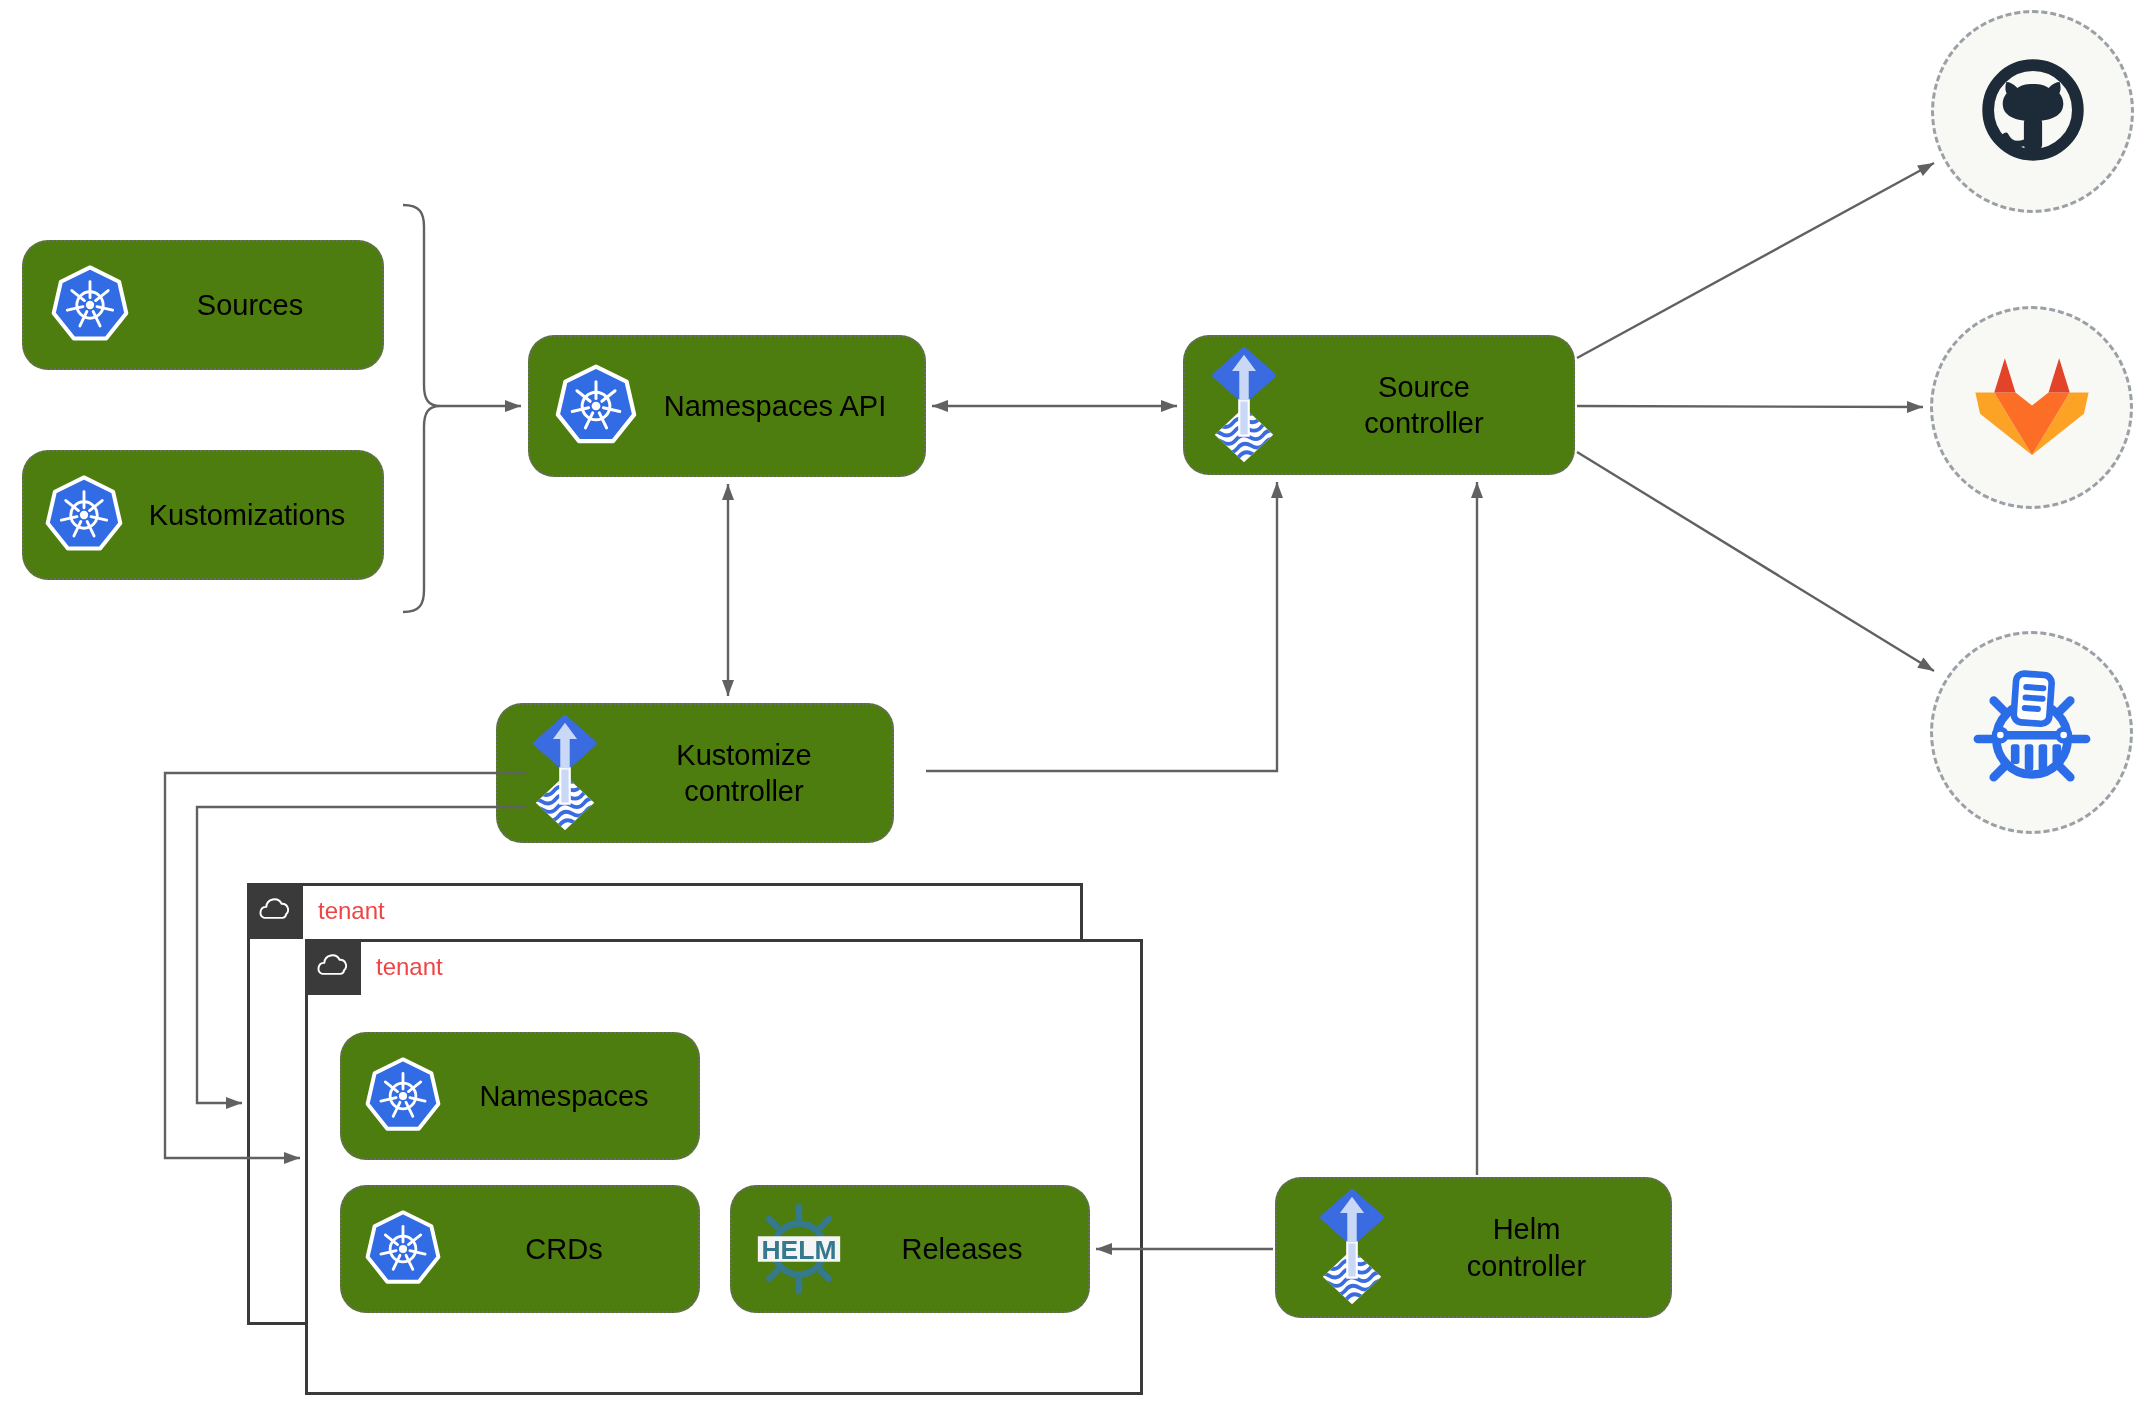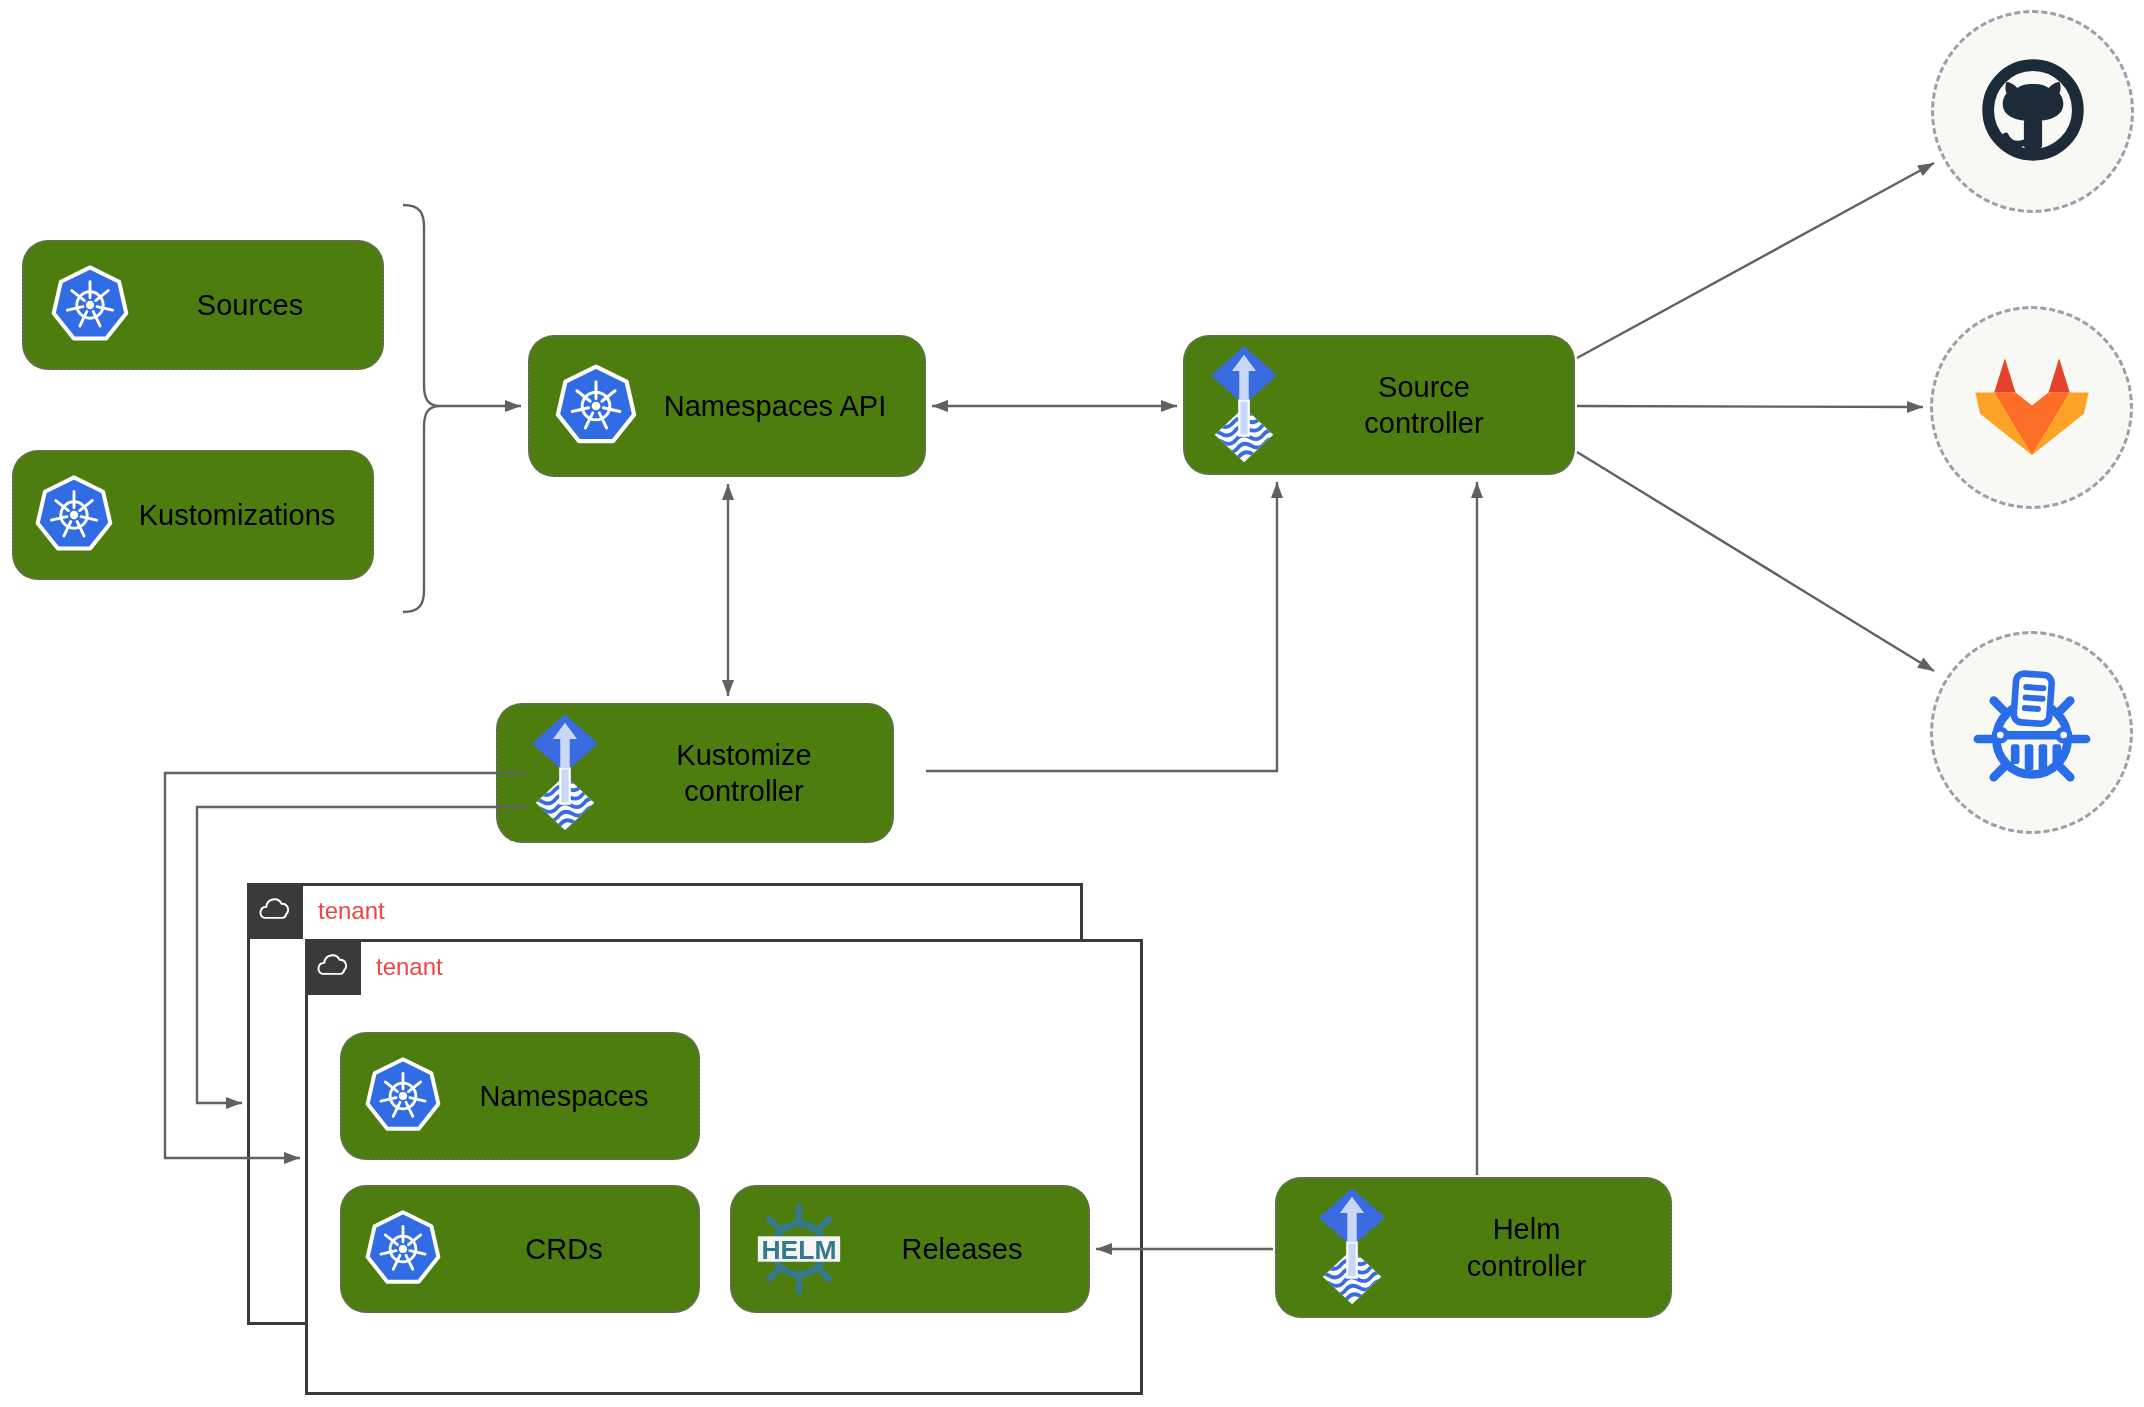--- a/index.html
+++ b/index.html
@@ -141,21 +141,21 @@
 
   <div class="node" style="left:22px;top:240px;width:362px;height:130px;">
     <span class="icon" style="margin-left:26px;">
       <svg width="80" height="80">
           <use href="#k8s-sym"></use>
         </svg>
     </span>
     <span class="label">Sources</span>
   </div>
 
-  <div class="node" style="left:12px;top:450px;width:362px;height:130px;">
+  <div class="node" style="left:22px;top:450px;width:362px;height:130px;">
     <span class="icon" style="margin-left:20px;">
       <svg width="80" height="80">
           <use href="#k8s-sym"></use>
         </svg>
     </span>
     <span class="label">Kustomizations</span>
   </div>
 
   <div class="node" style="left:528px;top:335px;width:398px;height:142px;">
     <span class="icon" style="margin-left:24px;">

